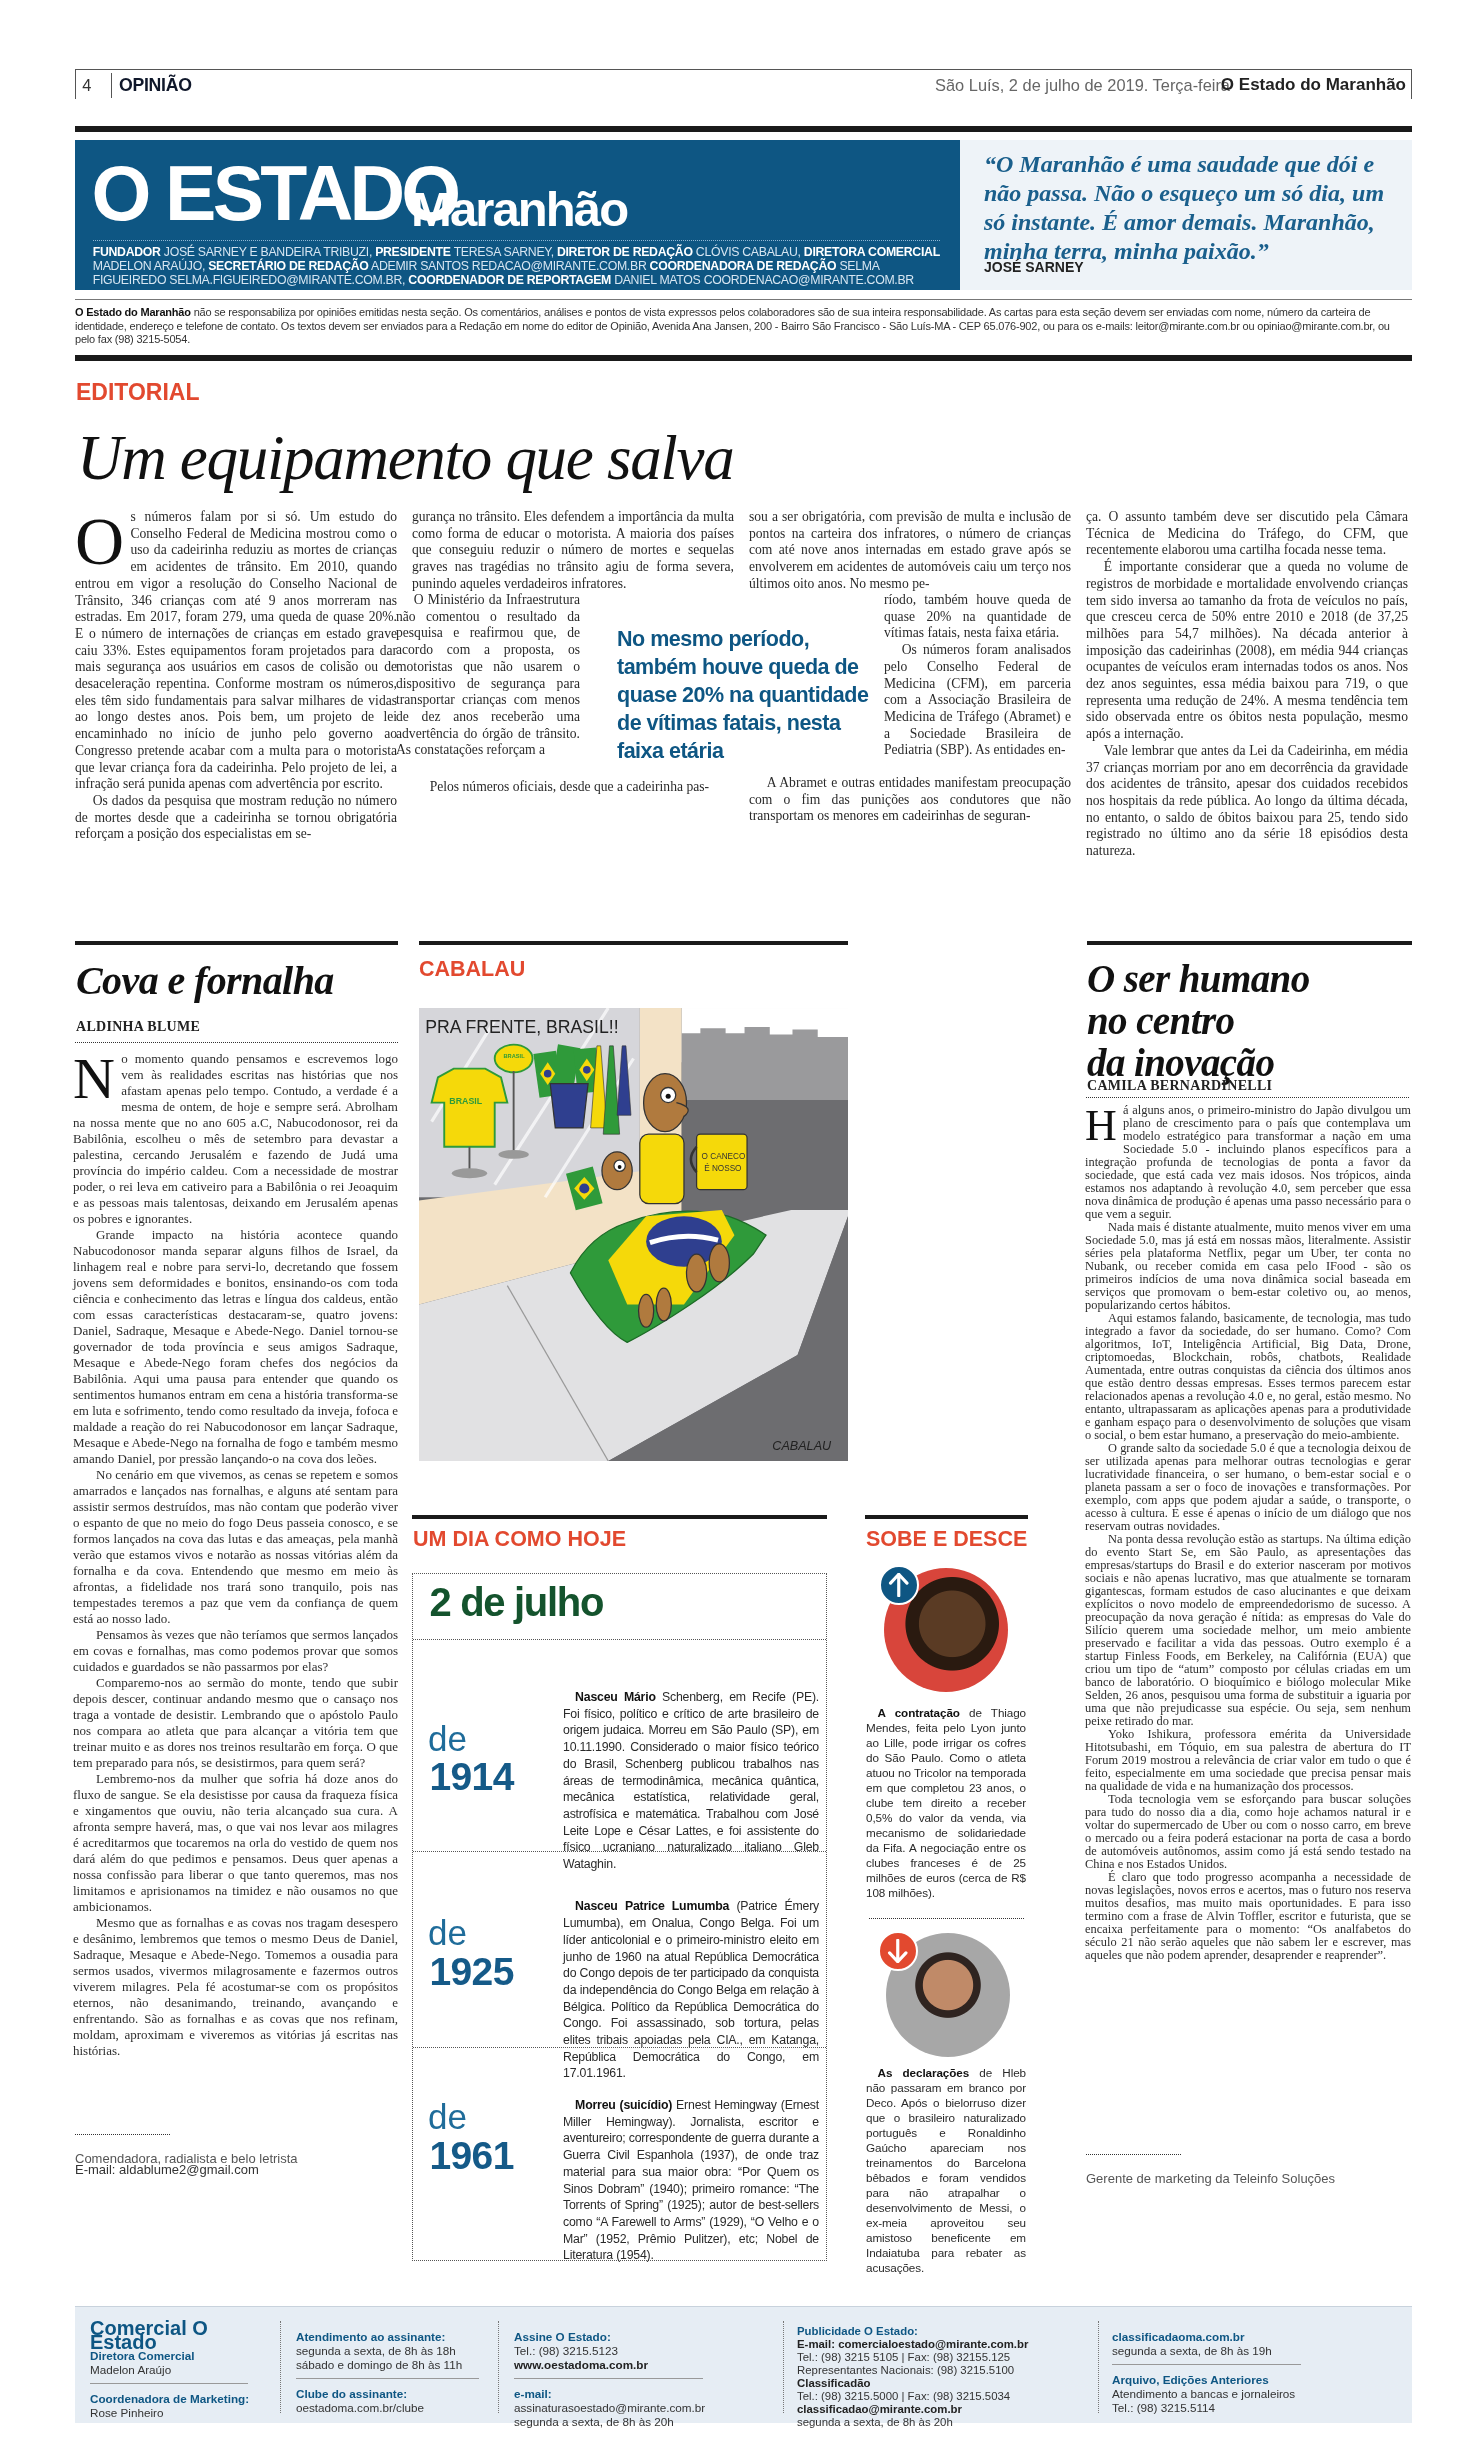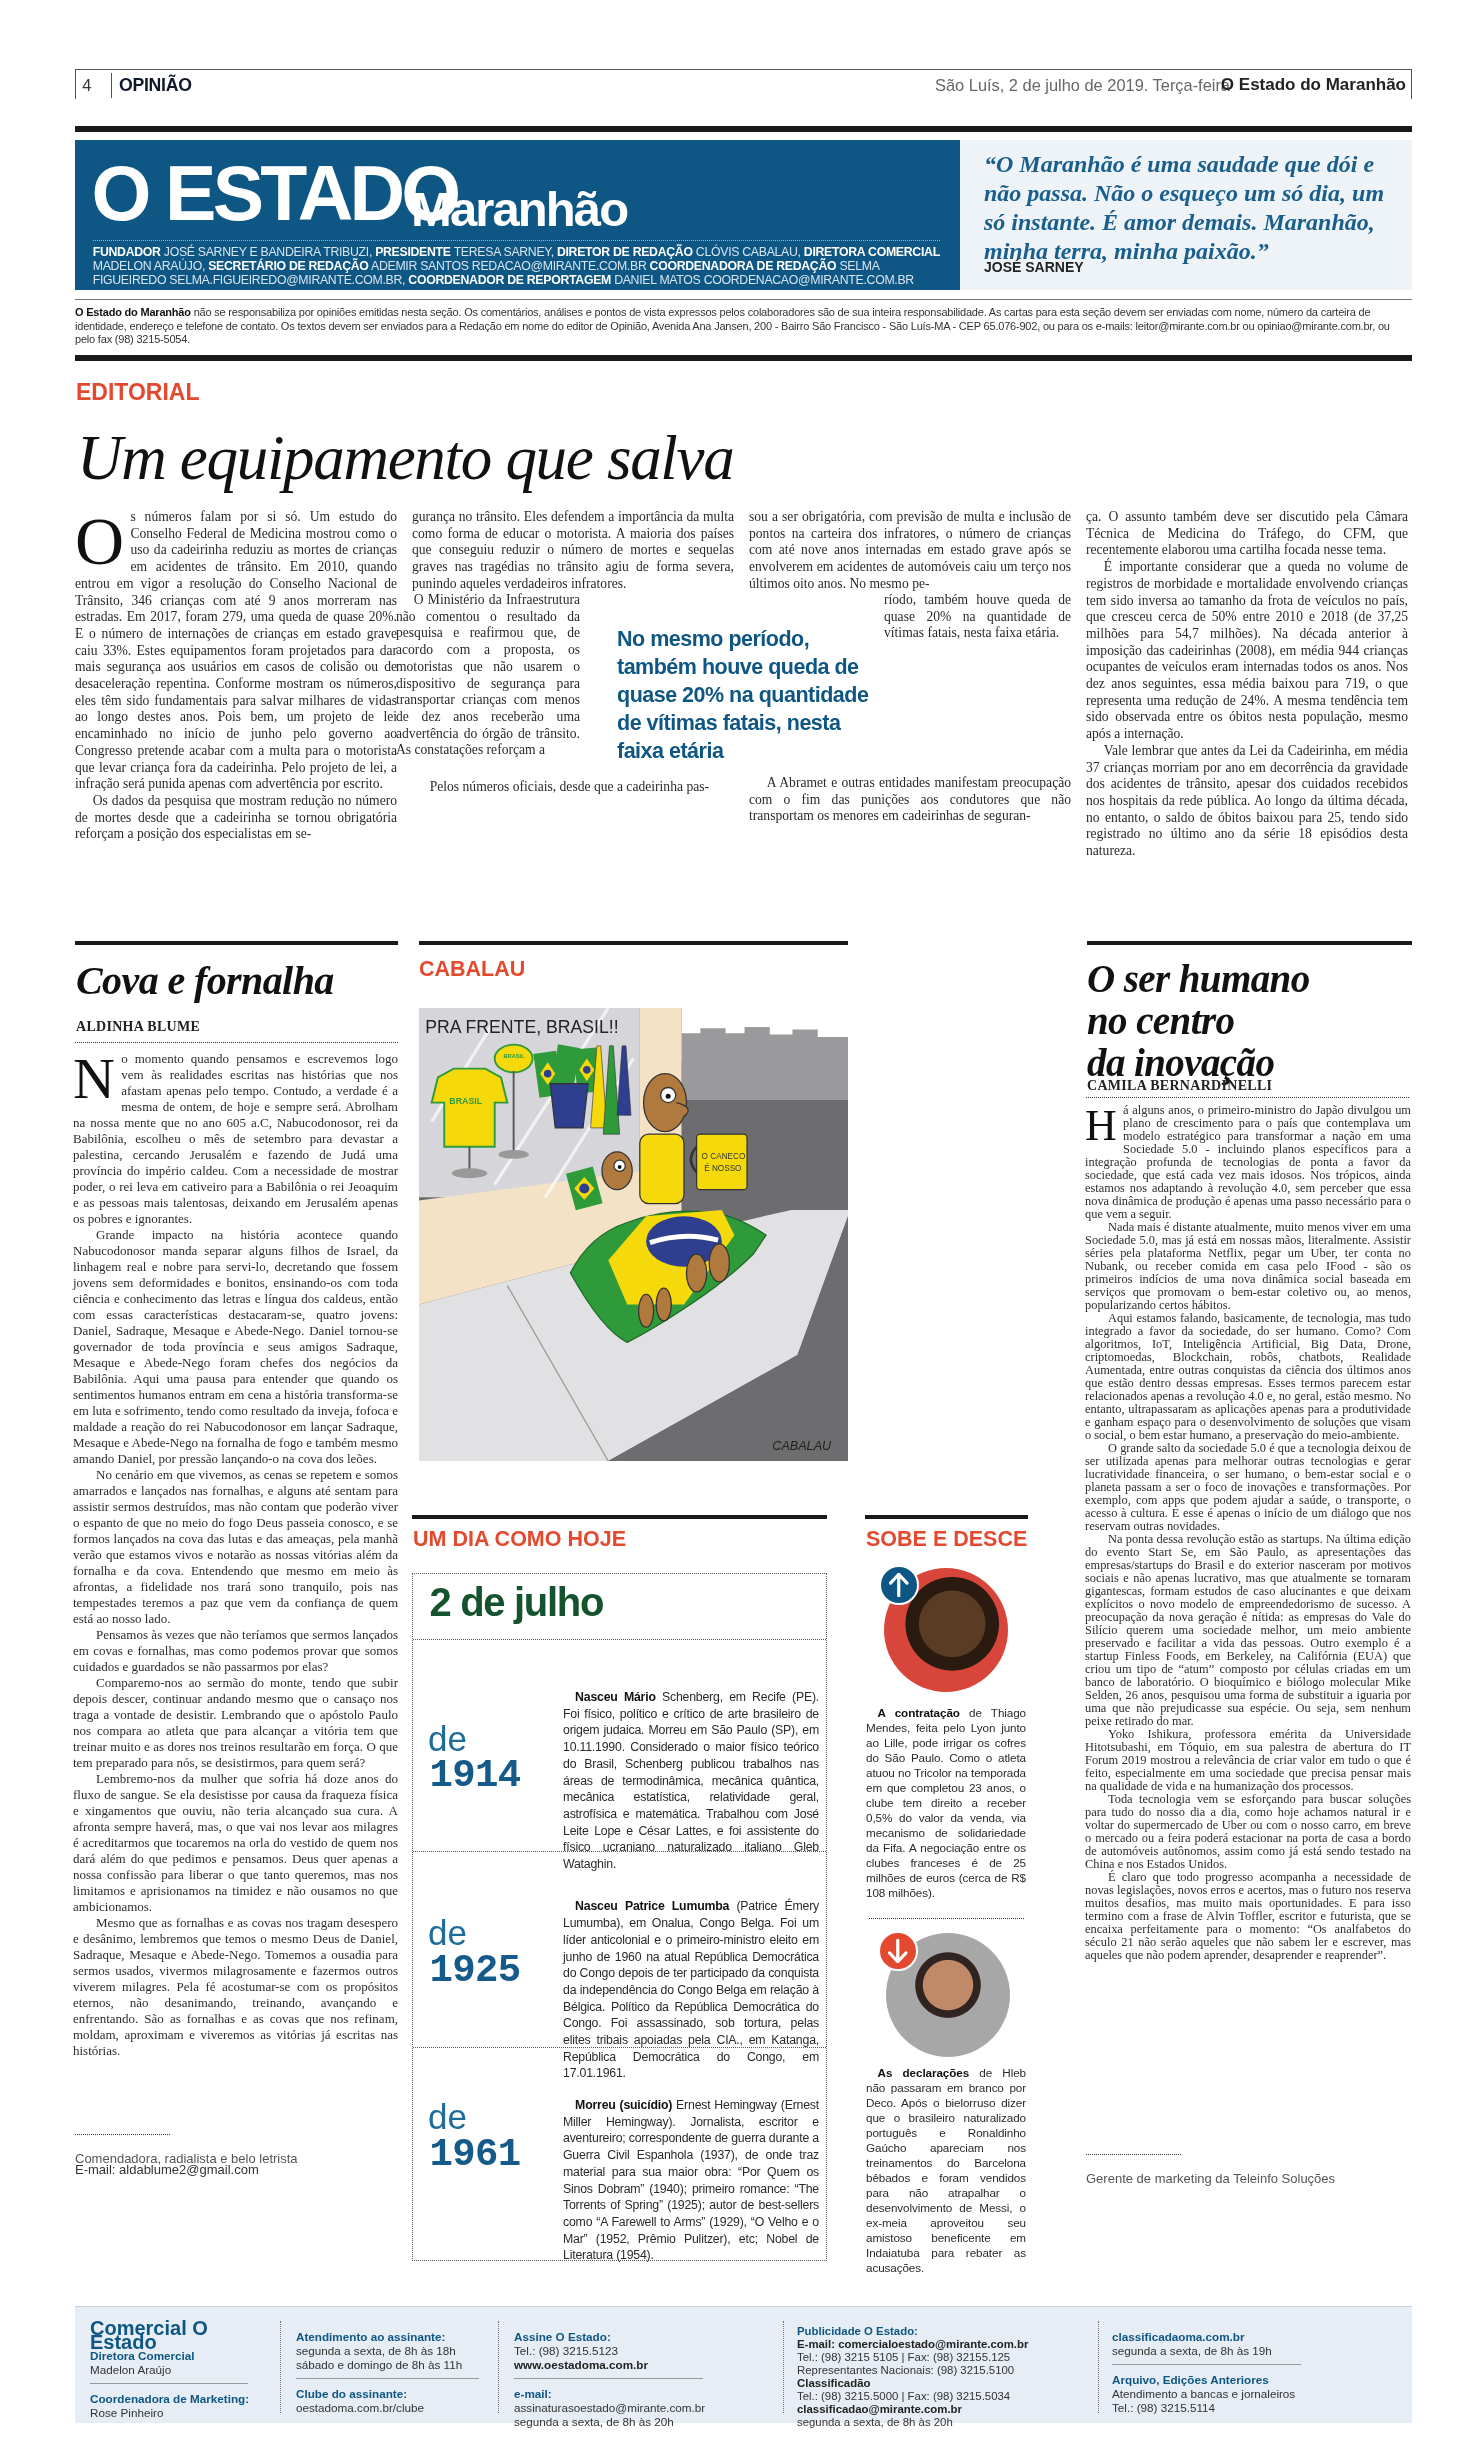--- a/index.html
+++ b/index.html
@@ -55,21 +55,21 @@
 
   
   #cartoon { left: 419px; top: 1008px; width: 429px; height: 453px; background: #d9d9dc; overflow: hidden; }
 
   
   #dia { left: 412px; top: 1573px; width: 415px; height: 688px; border: 1.3px dotted #555; }
   #dia .head { position: absolute; left: 0; top: 0; width: 413px; height: 66px; border-bottom: 1.3px dotted #555; }
   #dia .head span { position: absolute; left: 16.4px; top: 6.3px; font-family: "Liberation Sans", sans-serif; font-weight: bold; font-size: 40px; color: #14532d; letter-spacing: -1.3px; }
   .dia-row { position: absolute; left: 0; width: 413px; border-bottom: 1.3px dotted #555; }
   .dia-row .de { position: absolute; left: 15px; font-family: "Liberation Sans", sans-serif; font-size: 35px; line-height: 35px; color: #1f6c9a; }
-  .dia-row .yr { position: absolute; left: 16.4px; font-family: Liberation Mono, monospace; font-weight: bold; font-size: 39px; line-height: 39px; color: #155a88; letter-spacing: -0.6px; }
+  .dia-row .yr { position: absolute; left: 16.4px; font-family: Liberation Sans, sans-serif; font-weight: bold; font-size: 39px; line-height: 39px; color: #155a88; letter-spacing: -0.6px; }
   .dia-row .txt { position: absolute; left: 150px; width: 256px; font-family: "Liberation Sans", sans-serif; font-size: 12.3px; line-height: 16.7px; color: #2a2a2a; text-align: justify; letter-spacing: -0.2px; margin-top: 35px; }
   .dia-row .txt b { color: #111; }
 
   
   .sd-photo { position: absolute; width: 124px; height: 124px; border-radius: 50%; overflow: hidden; }
   .sd-badge { position: absolute; width: 40px; height: 40px; border-radius: 50%; border: 2.5px solid #fff; display: flex; align-items: center; justify-content: center; }
   .sd-text { position: absolute; font-family: "Liberation Sans", sans-serif; font-size: 11.7px; line-height: 15px; color: #2a2a2a; text-align: justify; letter-spacing: -0.1px; }
   .sd-text b { color: #111; }
 
   
@@ -137,20 +137,21 @@
   <p style="margin-top:3.8px">Pelos números oficiais, desde que a cadeirinha pas-</p>
 </div>
 
 <div id="pull" class="abs">No mesmo período, também houve queda de quase 20% na quantidade de vítimas fatais, nesta faixa etária</div>
 
 <div class="col" style="left:749px;top:509px;width:322px;">
   <p class="noind">sou a ser obrigatória, com previsão de multa e inclusão de pontos na carteira dos infratores, o número de crianças com até nove anos internadas em estado grave após se envolverem em acidentes de automóveis caiu um terço nos últimos oito anos. No mesmo pe-</p>
 </div>
 <div class="col" style="left:884px;top:592px;width:187px;">
   <p class="noind">ríodo, também houve queda de quase 20% na quantidade de vítimas fatais, nesta faixa etária.</p>
+  <p>Os números foram analisados pelo Conselho Federal de Medicina (CFM), em parceria com a Associação Brasileira de Medicina de Tráfego (Abramet) e a Sociedade Brasileira de Pediatria (SBP). As entidades en-</p>
 </div>
 <div class="col" style="left:749px;top:775px;width:322px;">
   <p>A Abramet e outras entidades manifestam preocupação com o fim das punições aos condutores que não transportam os menores em cadeirinhas de seguran-</p>
 </div>
 
 <div class="col" style="left:1086px;top:509px;width:322px;">
   <p class="noind">ça. O assunto também deve ser discutido pela Câmara Técnica de Medicina do Tráfego, do CFM, que recentemente elaborou uma cartilha focada nesse tema.</p>
   <p>É importante considerar que a queda no volume de registros de morbidade e mortalidade envolvendo crianças tem sido inversa ao tamanho da frota de veículos no país, que cresceu cerca de 50% entre 2010 e 2018 (de 37,25 milhões para 54,7 milhões). Na década anterior à imposição das cadeirinhas (2008), em média 944 crianças ocupantes de veículos eram internadas todos os anos. Nos dez anos seguintes, essa média baixou para 719, o que representa uma redução de 24%. A mesma tendência tem sido observada entre os óbitos nesta população, mesmo após a internação.</p>
   <p>Vale lembrar que antes da Lei da Cadeirinha, em média 37 crianças morriam por ano em decorrência da gravidade dos acidentes de trânsito, apesar dos cuidados recebidos nos hospitais da rede pública. Ao longo da última década, no entanto, o saldo de óbitos baixou para 25, tendo sido registrado no último ano da série 18 episódios desta natureza.</p>
 </div>

